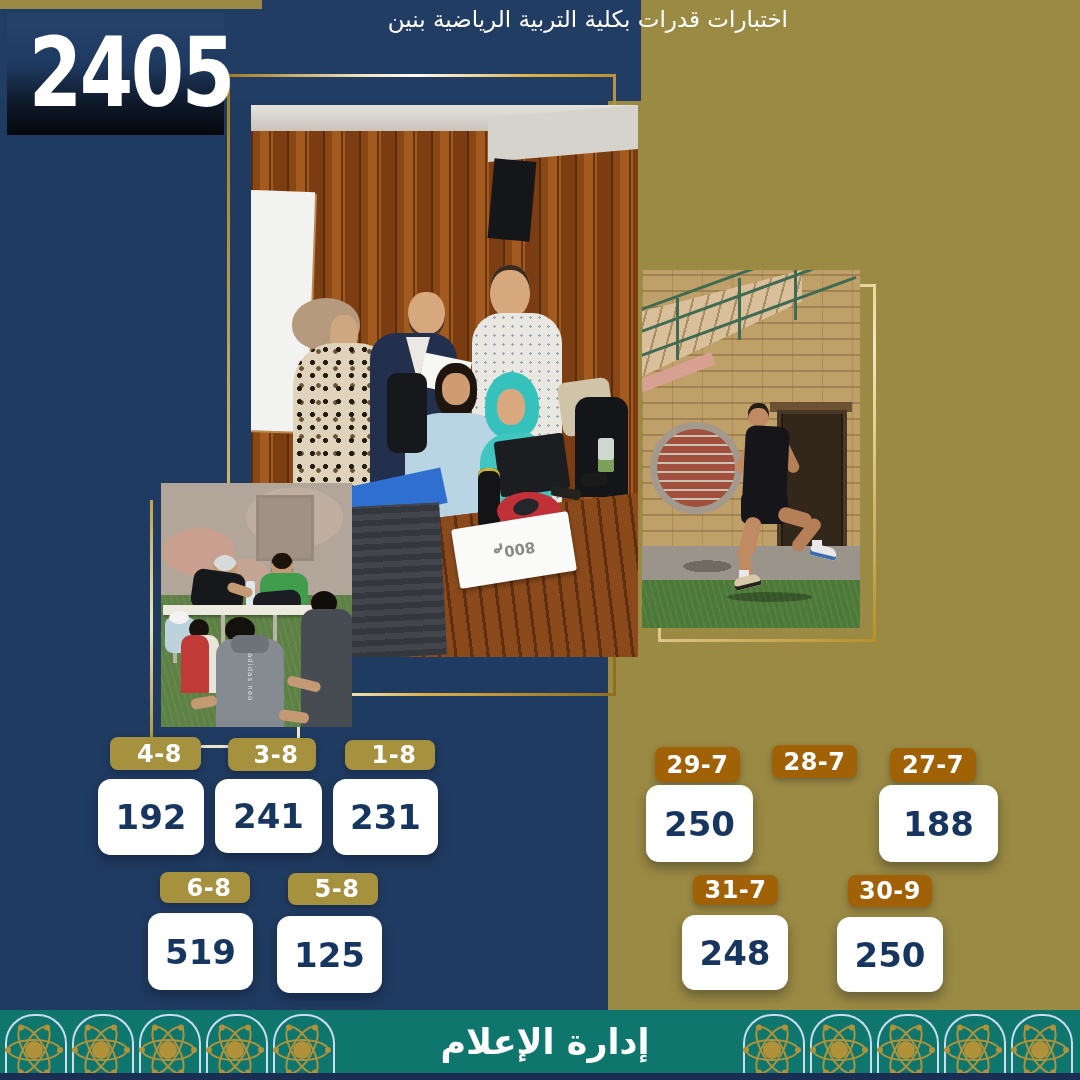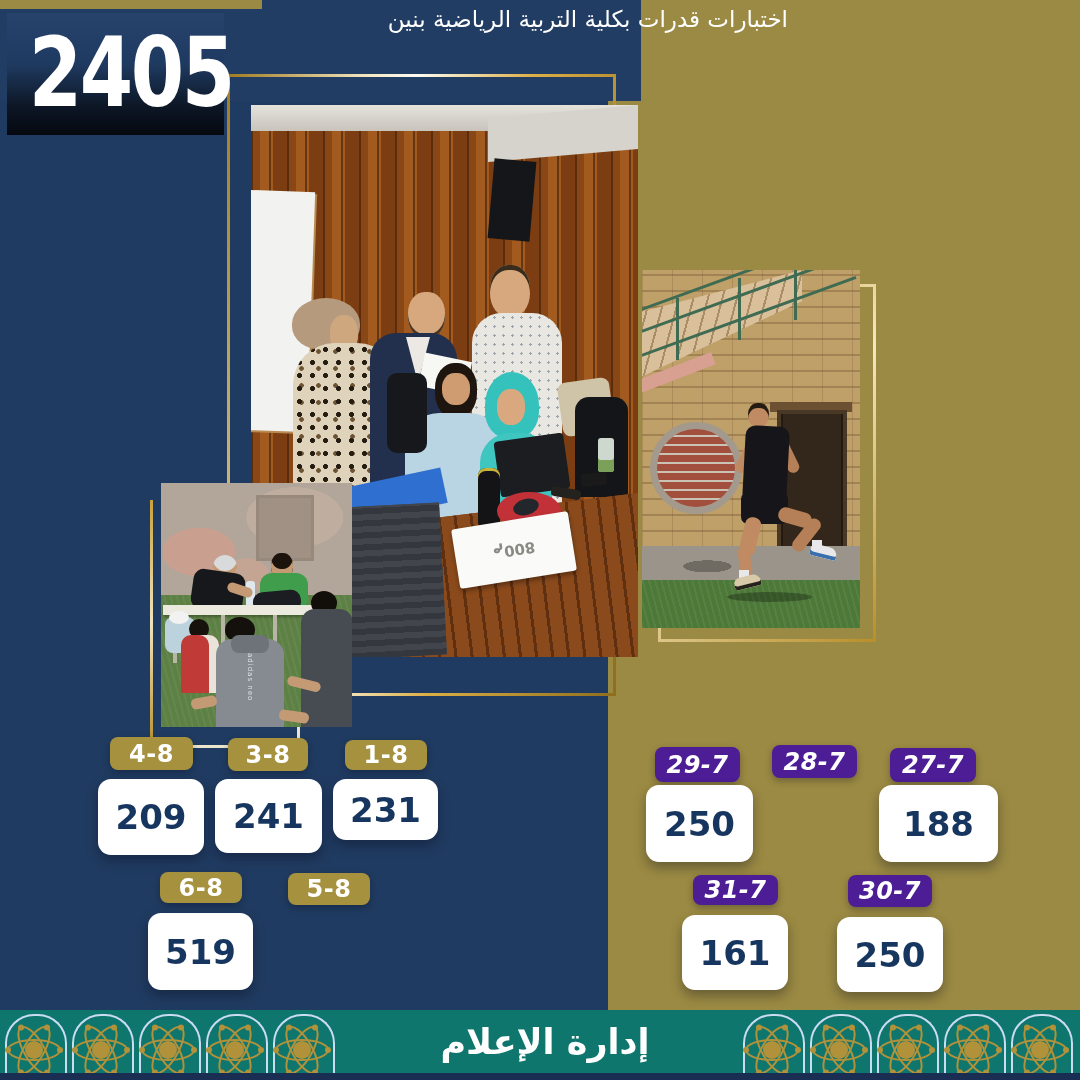--- a/index.html
+++ b/index.html
@@ -31,22 +31,22 @@
      background:repeating-linear-gradient(90deg,rgba(40,18,4,.5) 0 2px,transparent 2px 18px),
                 repeating-linear-gradient(90deg,#8a4716 0 9px,#a25a1e 9px 22px,#7c3d12 22px 36px),#8a4716;}
   .ph-runner{left:642px;top:270px;width:218px;height:358px;
      background:repeating-linear-gradient(0deg,rgba(125,95,55,.45) 0 1.5px,transparent 1.5px 16px),
                 repeating-linear-gradient(90deg,rgba(125,95,55,.3) 0 1.5px,transparent 1.5px 30px),#c0a069;}
   .ph-field{left:161px;top:483px;width:191px;height:244px;background:#b2a69a;}
   
   .badge{position:absolute;border-radius:8px;color:#fff;font-weight:bold;font-size:24px;
          display:flex;align-items:center;justify-content:center;
          box-shadow:0 3px 7px rgba(5,10,25,.3);letter-spacing:.5px;}
-  .badge.gold{background:#a5913e;}
-  .badge.navy{background:#4c1d95;font-style:italic;}
+  .badge.gold{background:#a5913e;padding-left:8px;}
+  .badge.navy{background:#a16207;}
   .card{position:absolute;background:#fff;border-radius:13px;color:#17365f;font-weight:bold;
         font-size:34px;display:flex;align-items:center;justify-content:center;
         box-shadow:0 6px 12px rgba(8,12,28,.35);}
   
   .logo{position:absolute;left:812px;top:48px;width:186px;height:186px;border-radius:50%;
         background:#fff;box-shadow:0 0 0 4px #c9a229,0 0 0 6px rgba(230,205,120,.6),
         10px 14px 30px rgba(35,25,5,.45);}
   .logo svg{position:absolute;left:0;top:0;}
   
   .footer{position:absolute;left:0;top:1010px;width:1080px;height:70px;background:#0f766e;overflow:hidden;}
@@ -207,45 +207,46 @@
     <div class="ppl" style="left:55px;top:156px;width:68px;height:88px;background:#868b92;border-radius:16px 16px 0 0;">
       <span style="position:absolute;left:30px;top:14px;writing-mode:vertical-rl;font-size:7px;color:#dfe3e8;letter-spacing:1px;">adidas neo</span>
     </div>
     <div class="ppl" style="left:70px;top:152px;width:38px;height:18px;background:#6e737a;border-radius:8px;"></div>
     <div class="ppl" style="left:30px;top:214px;width:26px;height:11px;background:#c49a74;border-radius:5px;transform:rotate(-10deg);"></div>
     <div class="ppl" style="left:118px;top:228px;width:30px;height:11px;background:#c49a74;border-radius:5px;transform:rotate(8deg);"></div>
   </div>
 
 
   <div class="badge gold" style="left:110px;top:737px;width:83px;height:33px">4-8</div>
-  <div class="card" style="left:98px;top:779px;width:106px;height:76px">209</div>
+  <div class="card" style="left:98px;top:779px;width:106px;height:76px">192</div>
 
   <div class="badge gold" style="left:228px;top:738px;width:80px;height:33px">3-8</div>
   <div class="card" style="left:215px;top:779px;width:107px;height:74px">241</div>
 
   <div class="badge gold" style="left:345px;top:740px;width:82px;height:30px">1-8</div>
-  <div class="card" style="left:333px;top:779px;width:105px;height:61px">231</div>
+  <div class="card" style="left:333px;top:779px;width:105px;height:76px">231</div>
 
   <div class="badge gold" style="left:160px;top:872px;width:82px;height:31px">6-8</div>
   <div class="card" style="left:148px;top:913px;width:105px;height:77px">519</div>
 
   <div class="badge gold" style="left:288px;top:873px;width:82px;height:32px">5-8</div>
+  <div class="card" style="left:277px;top:916px;width:105px;height:77px">125</div>
 
   <div class="badge navy" style="left:655px;top:747px;width:85px;height:35px">29-7</div>
   <div class="card" style="left:646px;top:785px;width:107px;height:77px">250</div>
 
   <div class="badge navy" style="left:772px;top:745px;width:85px;height:33px">28-7</div>
 
   <div class="badge navy" style="left:890px;top:748px;width:86px;height:34px">27-7</div>
   <div class="card" style="left:879px;top:785px;width:119px;height:77px">188</div>
 
   <div class="badge navy" style="left:693px;top:875px;width:85px;height:30px">31-7</div>
-  <div class="card" style="left:682px;top:915px;width:106px;height:75px">161</div>
-
-  <div class="badge navy" style="left:848px;top:875px;width:84px;height:32px">30-7</div>
+  <div class="card" style="left:682px;top:915px;width:106px;height:75px">248</div>
+
+  <div class="badge navy" style="left:848px;top:875px;width:84px;height:32px">30-9</div>
   <div class="card" style="left:837px;top:917px;width:106px;height:75px">250</div>
 
   <div class="footer">
 
     <div class="arch" style="left:5px">
         <svg viewBox="-32 -32 64 64" width="64" height="64">
           <use href="#atom"></use>
         </svg>
       </div>
     <div class="arch" style="left:72px">

